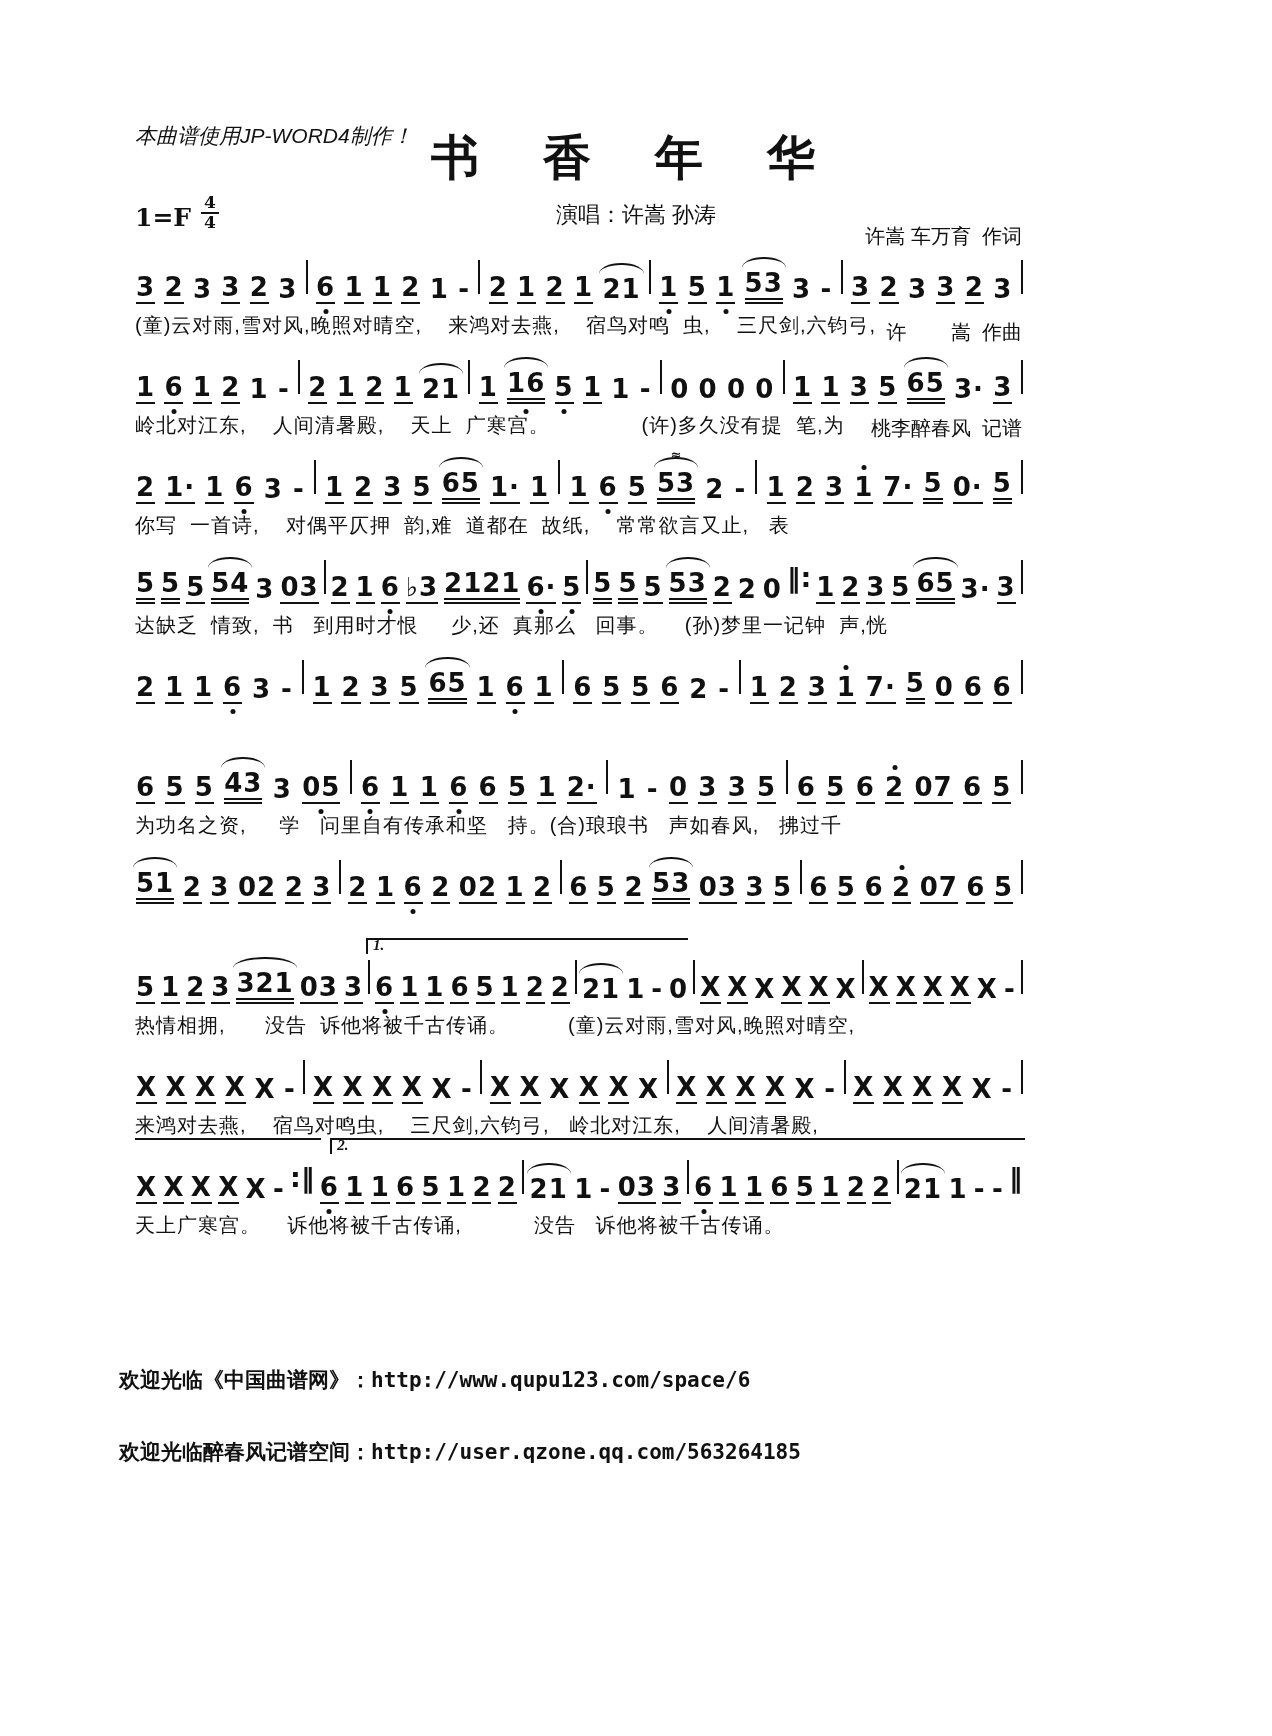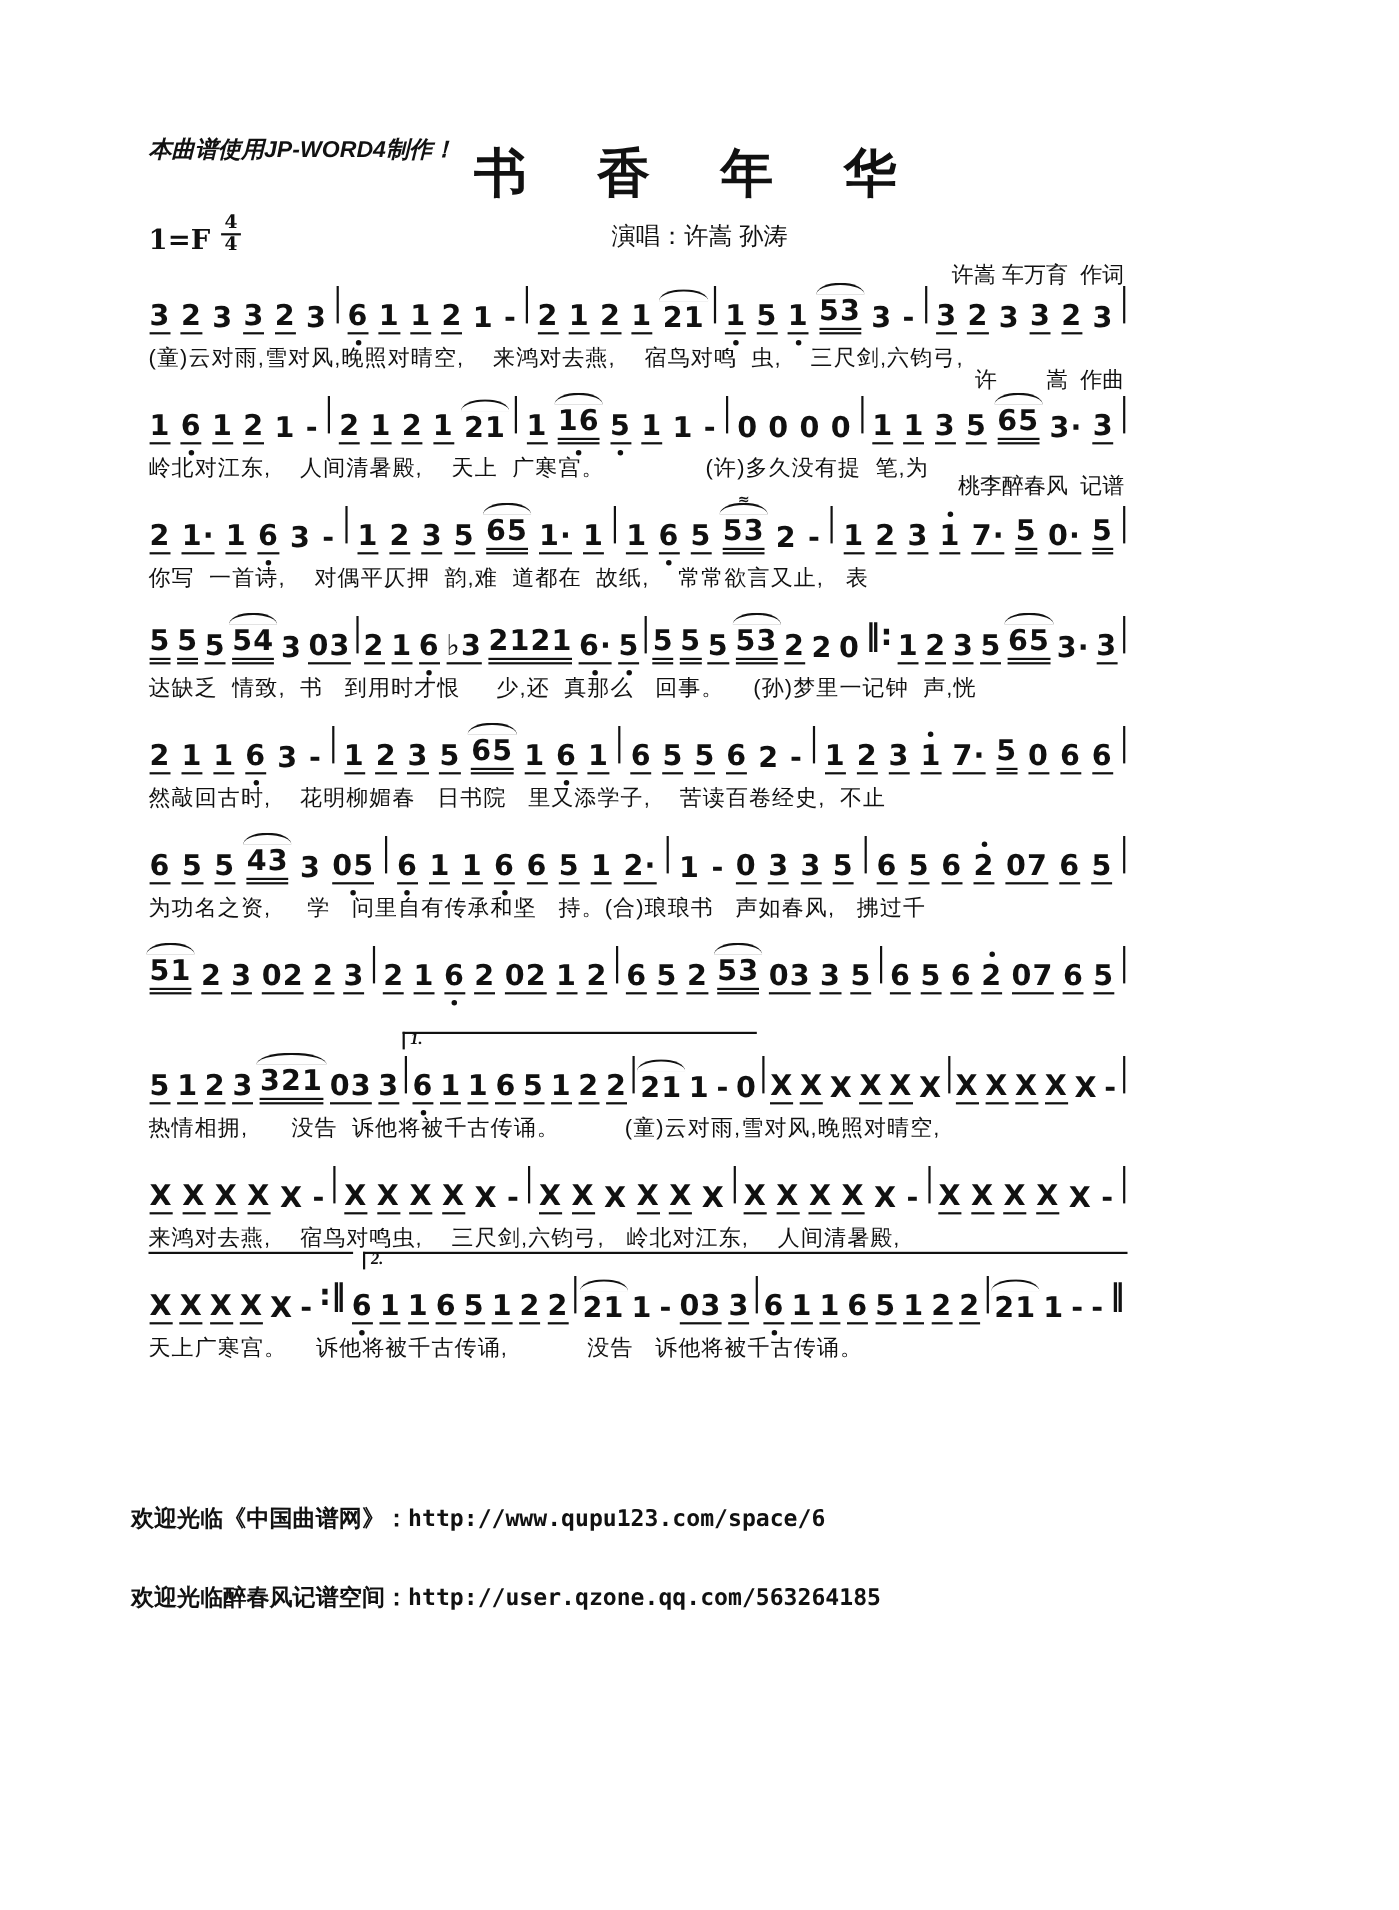--- a/index.html
+++ b/index.html
@@ -1,28 +1,28 @@
 <!DOCTYPE html>
 <html><head>
 <meta charset="utf-8">
 <style>
   html,body{margin:0;padding:0;background:#e8e8e8;}
   .page{position:relative;width:1272px;height:1736px;background:#ffffff;margin:0 auto;
         font-family:"Liberation Sans",sans-serif;color:#111;overflow:hidden;}
-  .made-with{position:absolute;left:135px;top:122px;font-size:21px;font-weight:bold;font-style:italic;}
+  .made-with{position:absolute;left:135px;top:122px;font-size:21px;font-weight:normal;font-style:italic;}
   .title{position:absolute;top:126px;left:0;width:100%;margin:0;text-align:center;
          font-size:48px;font-weight:bold;letter-spacing:26px;font-family:"Liberation Serif",serif;}
   .singer{position:absolute;top:200px;left:0;width:100%;text-align:center;font-size:22px;}
   .keysig{position:absolute;left:135px;top:194px;font-size:25px;font-weight:bold;
           font-family:"DejaVu Serif",serif;display:flex;align-items:flex-end;}
   .frac{display:inline-flex;flex-direction:column;margin-left:10px;font-size:17px;line-height:1.05;
         text-align:center;font-weight:bold;}
   .frac .num{border-bottom:2px solid #111;padding:0 3px;}
   .frac .den{padding:0 3px;}
-  .credits{position:absolute;right:250px;top:170px;text-align:right;font-size:20px;line-height:1.6;white-space:pre;}
+  .credits{position:absolute;right:250px;top:156px;text-align:right;font-size:20px;line-height:1.6;white-space:pre;}
   .score{position:absolute;left:135px;top:254px;width:888px;}
   .system{height:100px;}
   .notes-row{position:relative;display:flex;justify-content:space-between;align-items:flex-end;
              height:50px;font-family:"DejaVu Sans",sans-serif;font-weight:bold;font-size:26px;line-height:1;}
   .lyrics-row{margin-top:8px;font-size:20px;white-space:pre;letter-spacing:1px;overflow:hidden;}
   .note{position:relative;display:inline-block;padding:0 1px;}
   .note i{font-style:normal;}
   .core{display:inline-block;letter-spacing:1px;padding-bottom:2px;}
   .core.u1{border-bottom:2px solid #111;}
   .core.u2{border-bottom:6px double #111;}
@@ -241,21 +241,20 @@
           <span class="note"><span class="core u1">2</span></span>
           <span class="note"><span class="core u1">3</span></span>
           <span class="note"><span class="core u1">1</span><i class="dt up"></i></span>
           <span class="note"><span class="core u1">7·</span></span>
           <span class="note"><span class="core u2">5</span></span>
           <span class="note"><span class="core u1">0</span></span>
           <span class="note"><span class="core u1">6</span></span>
           <span class="note"><span class="core u1">6</span></span>
           <span class="bar"></span>
         </div>
-        <div class="lyrics-row">然敲回古时,    花明柳媚春   日书院   里又添学子,    苦读百卷经史,  不止</div>
       </div>
       <div class="system">
         <div class="notes-row">
           <span class="note"><span class="core u1">6</span></span>
           <span class="note"><span class="core u1">5</span></span>
           <span class="note"><span class="core u1">5</span></span>
           <span class="note"><span class="core u2">43</span><i class="arc"></i></span>
           <span class="note"><span class="core">3</span></span>
           <span class="note"><span class="core u1">05</span><i class="dt dn"></i></span>
           <span class="bar"></span>

